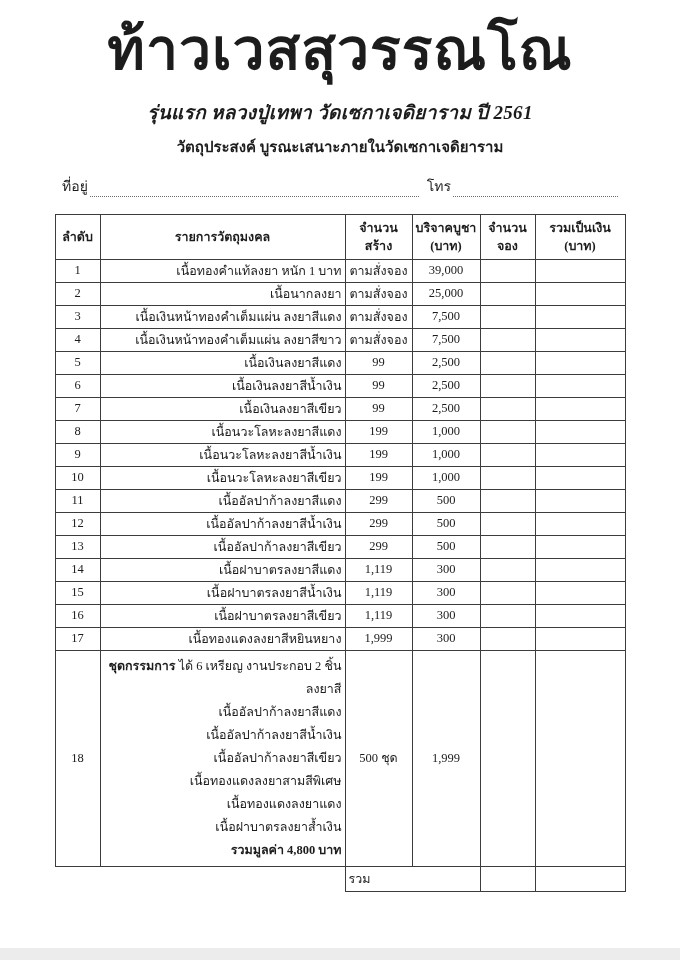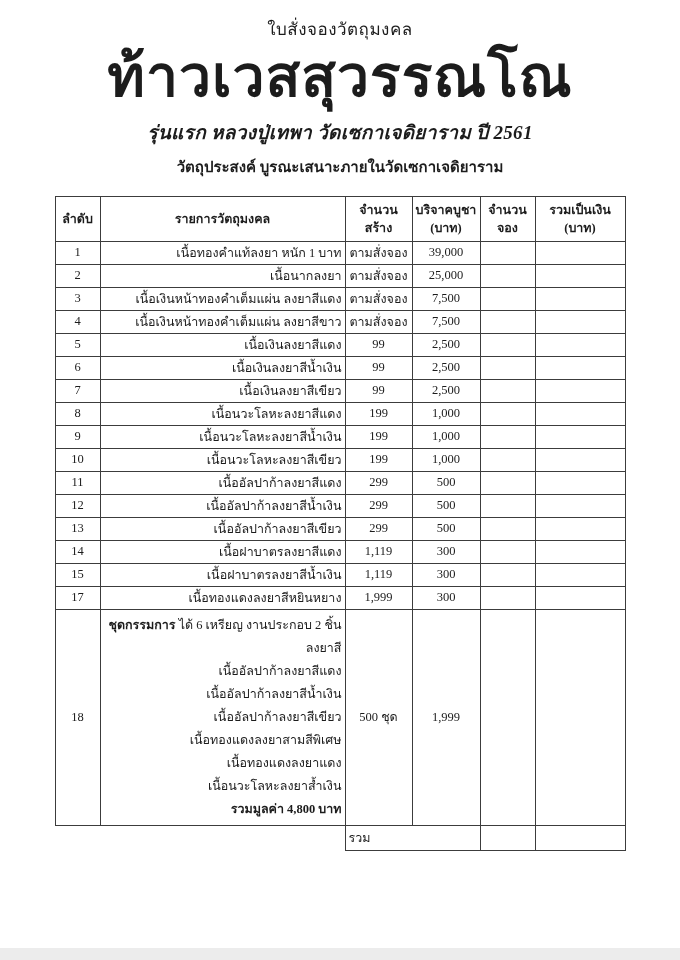--- a/index.html
+++ b/index.html
@@ -13,21 +13,21 @@
   }
   .page { position: absolute; inset: 0; background: #fff; }
 
   
   .hdr { text-align: center; padding-top: 15px; }
   .hdr-form-title { font-size: 17px; letter-spacing: .5px; }
   .hdr-main-title {
     font-size: 57px; font-weight: bold; line-height: 1.1; margin-top: 3px;
     font-family: "DejaVu Serif", "Liberation Serif", serif; letter-spacing: 1px;
   }
-  .hdr-subtitle { font-size: 19px; font-weight: bold; font-style: italic; margin-top: 9px; letter-spacing: .3px; text-align: center; }
+  .hdr-subtitle { font-size: 19px; font-weight: bold; font-style: italic; margin-top: 16px; letter-spacing: .3px; text-align: center; }
   .hdr-purpose  { font-size: 15px; font-weight: bold; margin-top: 8px; }
 
   
   .fields { margin: 16px 62px 0 62px; font-size: 14px; }
   .frow { display: flex; align-items: flex-end; margin-top: 13px; }
   .frow .lbl { white-space: nowrap; padding-right: 2px; }
   .dots { border-bottom: 1.5px dotted #6a6a6a; height: 15px; }
   .grow { flex: 1 1 auto; }
   .w38 { width: 38px; } .w58 { width: 58px; } .w48 { width: 48px; } .w165 { width: 165px; }
   .gap14 { width: 14px; } .gap8 { width: 8px; }
@@ -49,27 +49,33 @@
   tbody.grand td.open { border: none; }
   .sum-cell { text-align: left; font-weight: normal; }
   .bottom-edge { position: absolute; left: 0; right: 0; bottom: 0; height: 12px; background: #ececec; }
 </style>
 </head>
 <body>
 
 <div class="page">
 
   <div class="hdr">
-    <div class="hdr-form-title">ใบสั่งจองวัตถุมงคล</div>
     <div class="hdr-main-title">ท้าวเวสสุวรรณโณ</div>
     <div class="hdr-subtitle">รุ่นแรก หลวงปู่เทพา วัดเซกาเจดิยาราม ปี 2561</div>
     <div class="hdr-purpose">วัตถุประสงค์ บูรณะเสนาะภายในวัดเซกาเจดิยาราม</div>
   </div>
 
   <div class="fields">
+    <div class="frow">
+      <span class="lbl">ที่อยู่</span>
+      <span class="dots grow"></span>
+      <span class="gap8"></span>
+      <span class="lbl">โทร</span>
+      <span class="dots w165"></span>
+    </div>
   </div>
 
   <table class="order">
     <colgroup>
       <col class="c1">
         <col class="c2">
         <col class="c3">
         <col class="c4">
         <col class="c5">
         <col class="c6">
@@ -212,20 +218,28 @@
         </tr>
         <tr>
           <td class="a-c">15</td>
           <td class="a-l">เนื้อฝาบาตรลงยาสีน้ำเงิน</td>
           <td class="a-c">1,119</td>
           <td class="a-c">300</td>
           <td class="a-c"></td>
           <td class="a-c"></td>
         </tr>
         <tr>
+          <td class="a-c">16</td>
+          <td class="a-l">เนื้อฝาบาตรลงยาสีเขียว</td>
+          <td class="a-c">1,119</td>
+          <td class="a-c">300</td>
+          <td class="a-c"></td>
+          <td class="a-c"></td>
+        </tr>
+        <tr>
           <td class="a-c">17</td>
           <td class="a-l">เนื้อทองแดงลงยาสีหยินหยาง</td>
           <td class="a-c">1,999</td>
           <td class="a-c">300</td>
           <td class="a-c"></td>
           <td class="a-c"></td>
         </tr>
       </tbody>
 
     <tbody>
@@ -234,21 +248,21 @@
         <td class="a-l c-item-cell">
           <div class="set-line">
             <span class="bold">ชุดกรรมการ</span>
             <span>ได้ 6 เหรียญ งานประกอบ 2 ชิ้นลงยาสี</span>
           </div>
           <div class="set-line">เนื้ออัลปาก้าลงยาสีแดง</div>
           <div class="set-line">เนื้ออัลปาก้าลงยาสีน้ำเงิน</div>
           <div class="set-line">เนื้ออัลปาก้าลงยาสีเขียว</div>
           <div class="set-line">เนื้อทองแดงลงยาสามสีพิเศษ</div>
           <div class="set-line">เนื้อทองแดงลงยาแดง</div>
-          <div class="set-line">เนื้อนวะโลหะลงยาส้ำเงิน</div>
+          <div class="set-line">เนื้อฝาบาตรลงยาส้ำเงิน</div>
           <div class="set-line bold">รวมมูลค่า 4,800 บาท</div>
         </td>
         <td class="a-c">500 ชุด</td>
         <td class="a-c">1,999</td>
         <td></td>
         <td></td>
       </tr>
     </tbody>
 
     <tbody class="grand">

